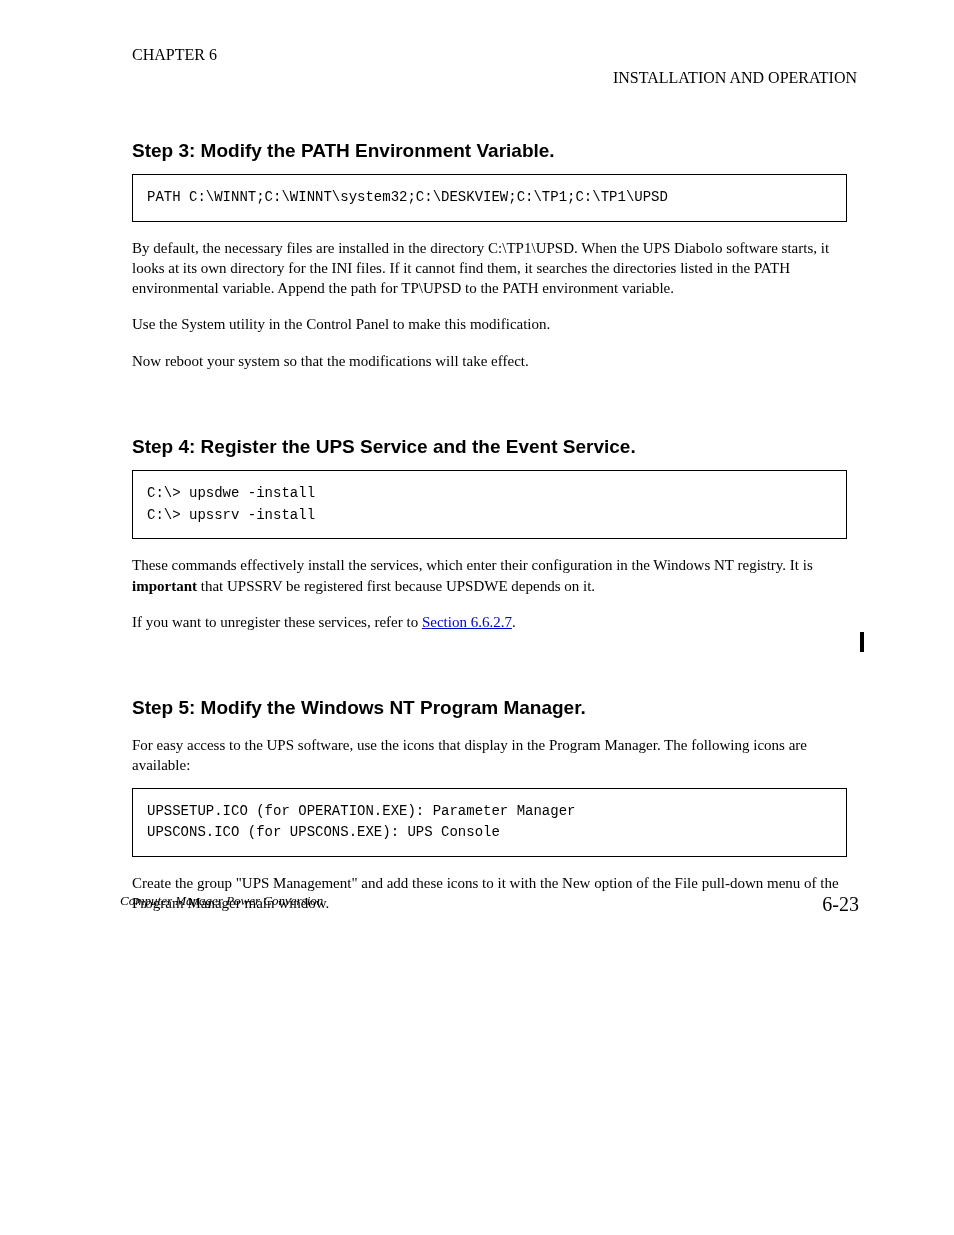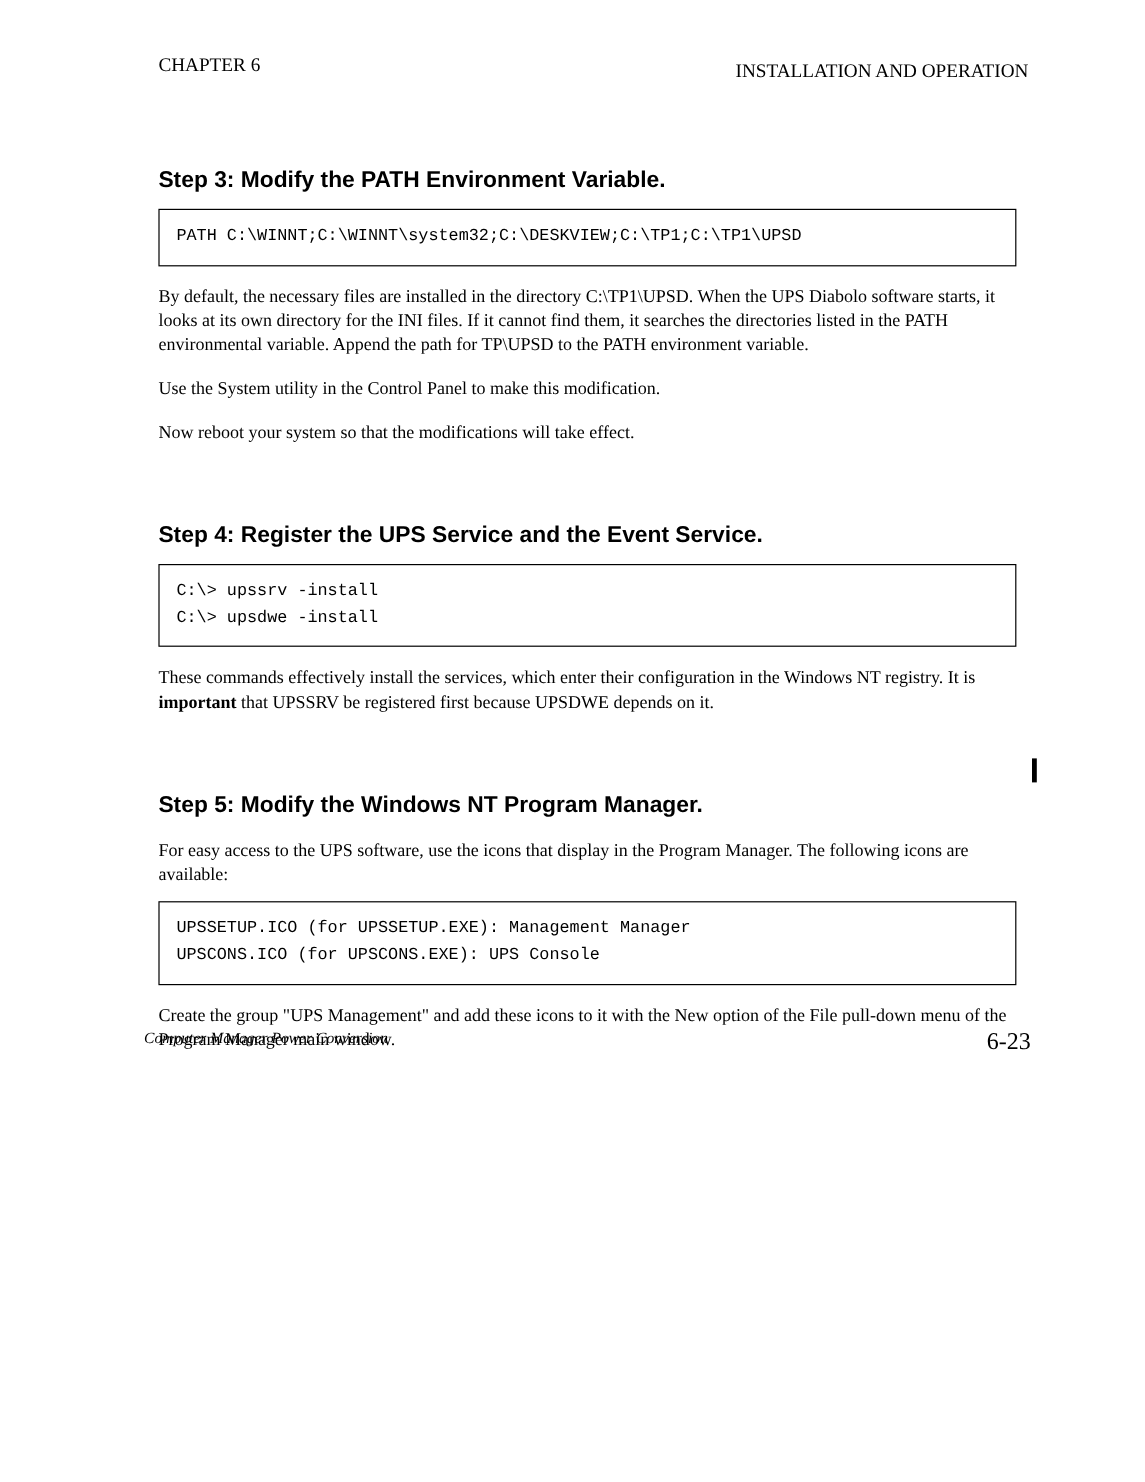--- a/index.html
+++ b/index.html
@@ -20,21 +20,21 @@
       position: relative;
     }
     .header-left {
       position: absolute;
       left: 132px;
       top: 46px;
     }
     .header-right {
       position: absolute;
       right: 97px;
-      top: 51px;
+      top: 69px;
     }
     .step-title {
       font-family: Arial, Helvetica, sans-serif;
       font-size: 19px;
       font-weight: bold;
       margin-top: 65px;
       margin-left: 12px;
     }
     .code-box {
       border: 1px solid #000;
@@ -102,39 +102,42 @@
     <div class="body-text">
       <p class="first">By default, the necessary files are installed in the directory C:\TP1\UPSD. When the UPS Diabolo software starts, it looks at its own directory for the INI files. If it cannot find them, it searches the directories listed in the PATH environmental variable. Append the path for TP\UPSD to the PATH environment variable.</p>
       <p>Use the System utility in the Control Panel to make this modification.</p>
       <p>Now reboot your system so that the modifications will take effect.</p>
     </div>
   </div>
 
   <div class="step-block">
     <div class="step-title">Step 4: Register the UPS Service and the Event Service.</div>
     <div class="code-box">
+      <div>C:\&gt; upsdwe -install</div>
       <div>C:\&gt; upssrv -install</div>
-      <div>C:\&gt; upsdwe -install</div>
     </div>
     <div class="body-text">
       <p class="first">
         <span>These commands effectively install the services, which enter their configuration in the Windows NT registry. It is </span><b>important</b><span> that UPSSRV be registered first because UPSDWE depends on it.</span>
+      </p>
+      <p>
+        <span>If you want to unregister these services, refer to </span><span class="hyper">Section 6.6.2.7</span><span>.</span>
       </p>
     </div>
   </div>
 
   <div class="change-bar" style="top:632px;"></div>
 
   <div class="step-block">
     <div class="step-title">Step 5: Modify the Windows NT Program Manager.</div>
     <div class="body-text" style="margin-top:10px;">
       <p class="first">For easy access to the UPS software, use the icons that display in the Program Manager. The following icons are available:</p>
     </div>
     <div class="code-box">
-      <div>UPSSETUP.ICO (for UPSSETUP.EXE): Management Manager</div>
+      <div>UPSSETUP.ICO (for OPERATION.EXE): Parameter Manager</div>
       <div>UPSCONS.ICO  (for UPSCONS.EXE):  UPS Console</div>
     </div>
     <div class="body-text">
       <p class="first">Create the group "UPS Management" and add these icons to it with the New option of the File pull-down menu of the Program Manager main window.</p>
     </div>
   </div>
 
   <div class="footer">
     <span>Computer Manager Power Conversion</span>
     <span class="pagenum">6-23</span>

